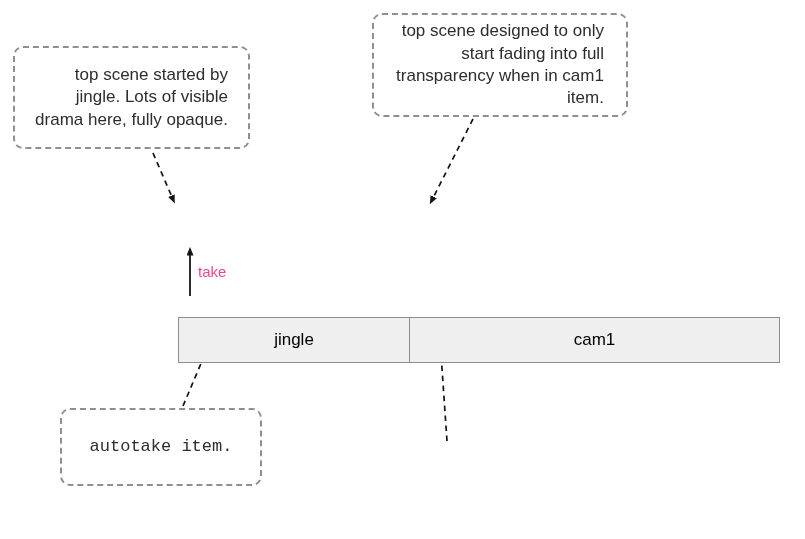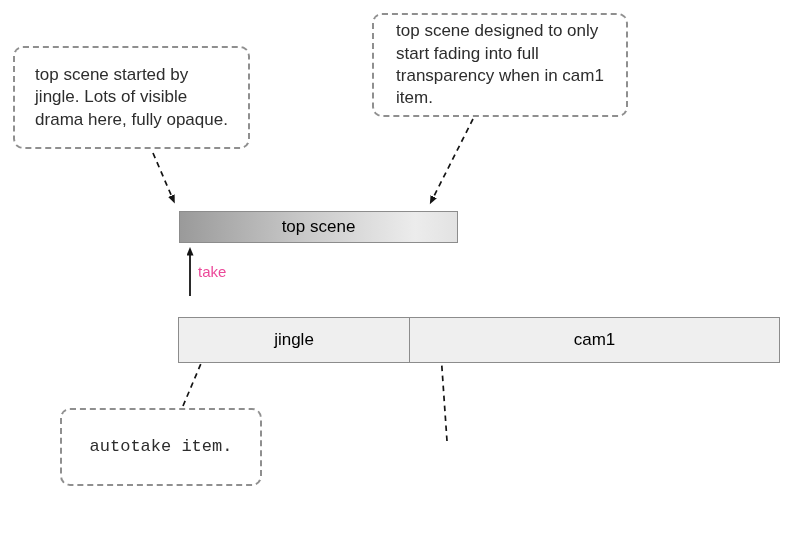--- a/index.html
+++ b/index.html
@@ -22,21 +22,21 @@
     pointer-events: none;
   }
   .callout {
     position: absolute;
     border: 2px dashed #8f8f8f;
     border-radius: 10px;
     background: #ffffff;
     display: flex;
     align-items: center;
     justify-content: center;
-    text-align: left;
+    text-align: right;
     white-space: pre-line;
     font-size: 17px;
     line-height: 1.32;
     color: #2d2d2d;
     padding: 4px 8px;
   }
   .callout-top-left    { left: 13px;  top: 46px;  width: 237px; height: 103px; }
   .callout-top-right   { left: 372px; top: 13px;  width: 256px; height: 104px; }
   .callout-bottom-left { left: 60px;  top: 408px; width: 202px; height: 78px; font-family: Liberation Mono, monospace; }
   .callout-bottom-center { left: 350px; top: 443px; width: 203px; height: 76px; }
@@ -106,23 +106,20 @@
 drama here, fully opaque.</div>
 
   <div class="callout callout-top-right">top scene designed to only
 start fading into full
 transparency when in cam1
 item.</div>
 
   <div class="callout callout-bottom-left">autotake item.</div>
 
 
-  <div class="bar bar-top-scene">
-    <span>top scene</span>
-  </div>
 
   <div class="bar bar-timeline">
     <div class="segment segment-jingle">
       <span>jingle</span>
     </div>
     <div class="segment segment-cam1">
       <span>cam1</span>
     </div>
   </div>
 

